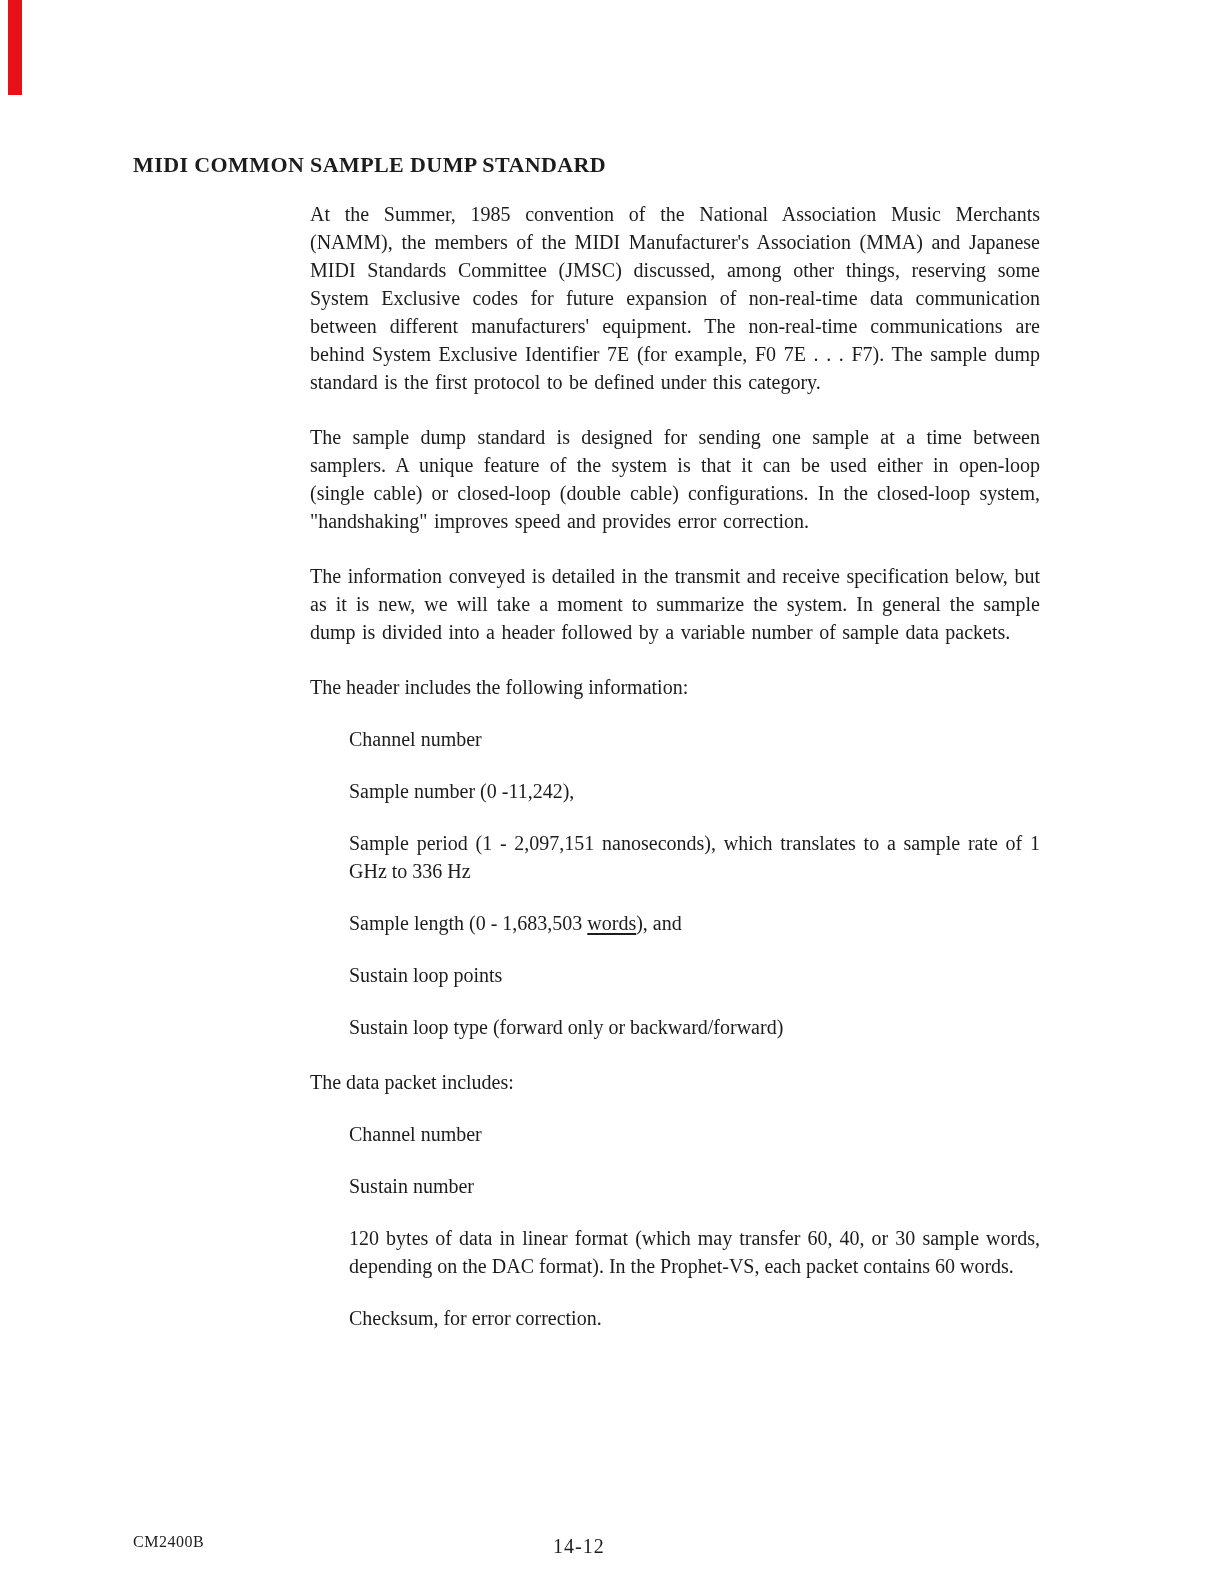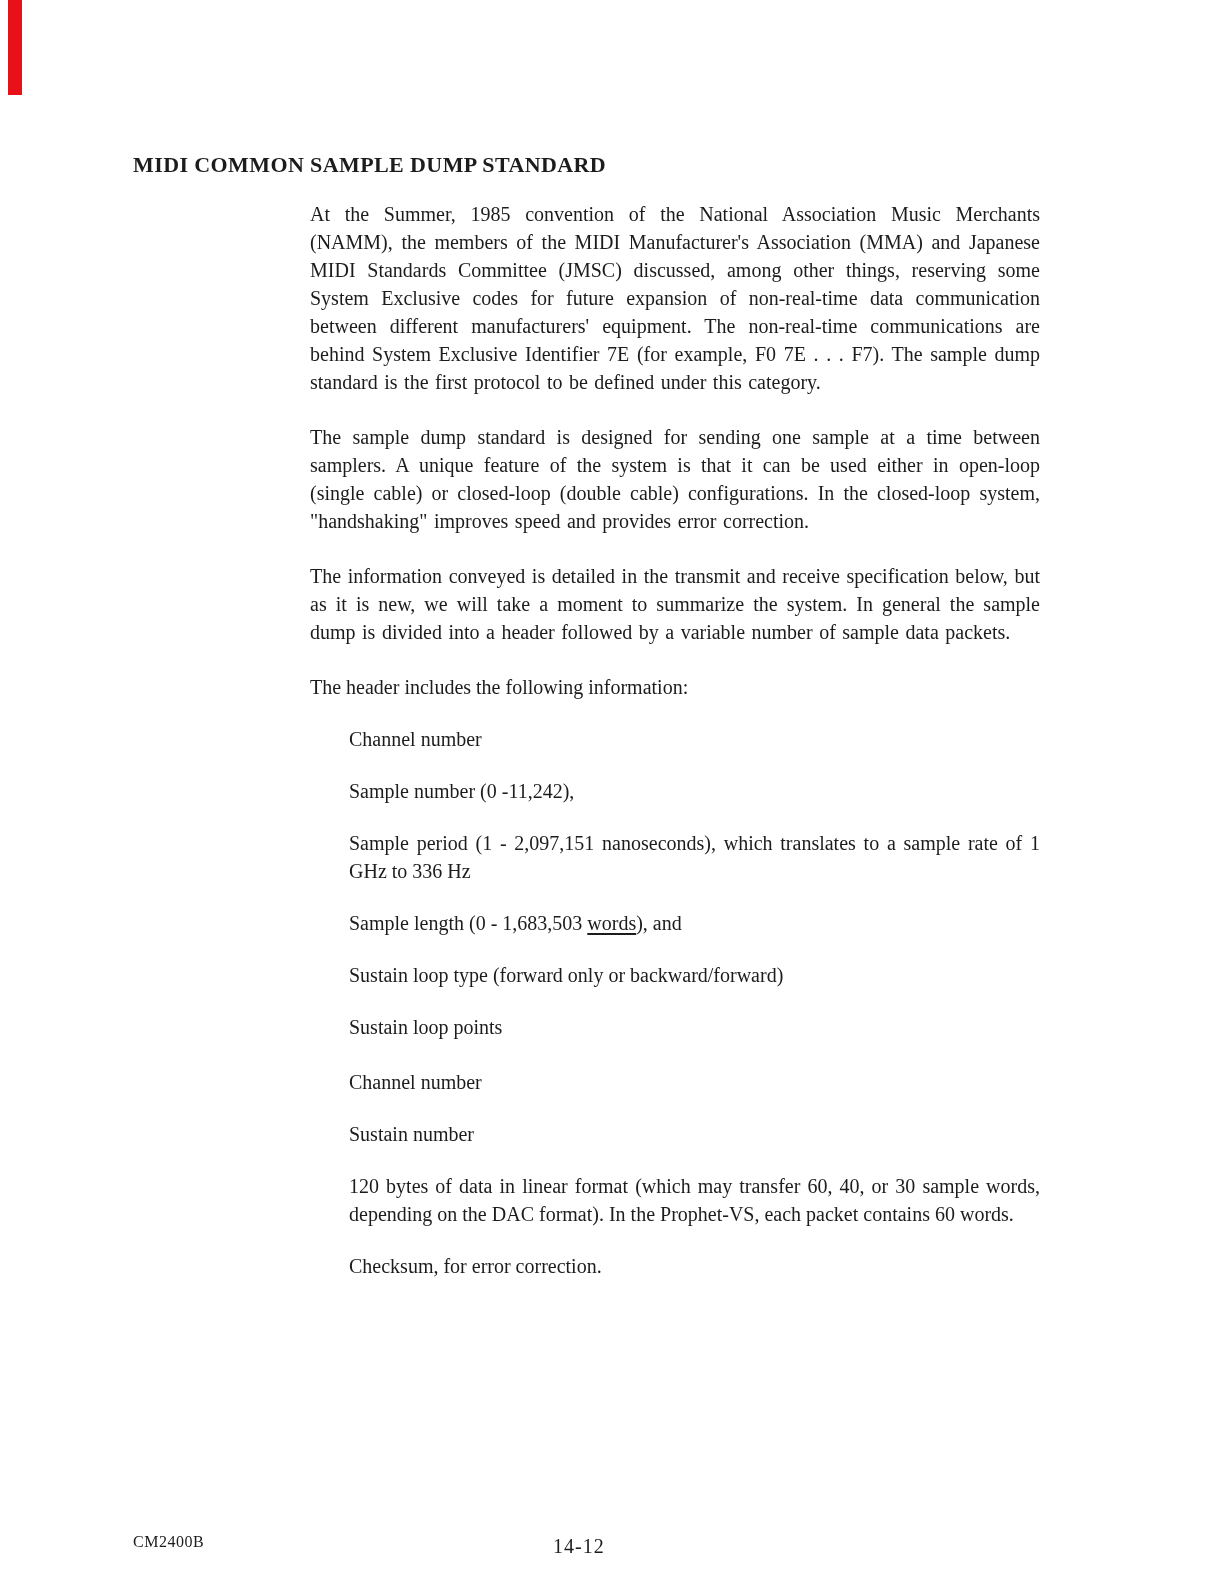--- a/index.html
+++ b/index.html
@@ -103,24 +103,25 @@
 
     <p class="para">The information conveyed is detailed in the transmit and receive specification below, but as it is new, we will take a moment to summarize the system. In general the sample dump is divided into a header followed by a variable number of sample data packets.</p>
 
     <p class="lead">The header includes the following information:</p>
 
     <div class="list list-block">
       <p class="item">Channel number</p>
       <p class="item">Sample number (0 -11,242),</p>
       <p class="item">Sample period (1 - 2,097,151 nanoseconds), which translates to a sample rate of 1 GHz to 336 Hz</p>
       <p class="item"><span>Sample length (0 - 1,683,503 </span><span class="u">words</span><span>), and</span></p>
+      <p class="item">Sustain loop points</p>
       <p class="item">Sustain loop type (forward only or backward/forward)</p>
-      <p class="item">Sustain loop points</p>
     </div>
 
+    <p class="lead">The data packet includes:</p>
 
     <div class="list">
       <p class="item">Channel number</p>
       <p class="item">Sustain number</p>
       <p class="item">120 bytes of data in linear format (which may transfer 60, 40, or 30 sample words, depending on the DAC format). In the Prophet-VS, each packet contains 60 words.</p>
       <p class="item">Checksum, for error correction.</p>
     </div>
 
   </div>
 

